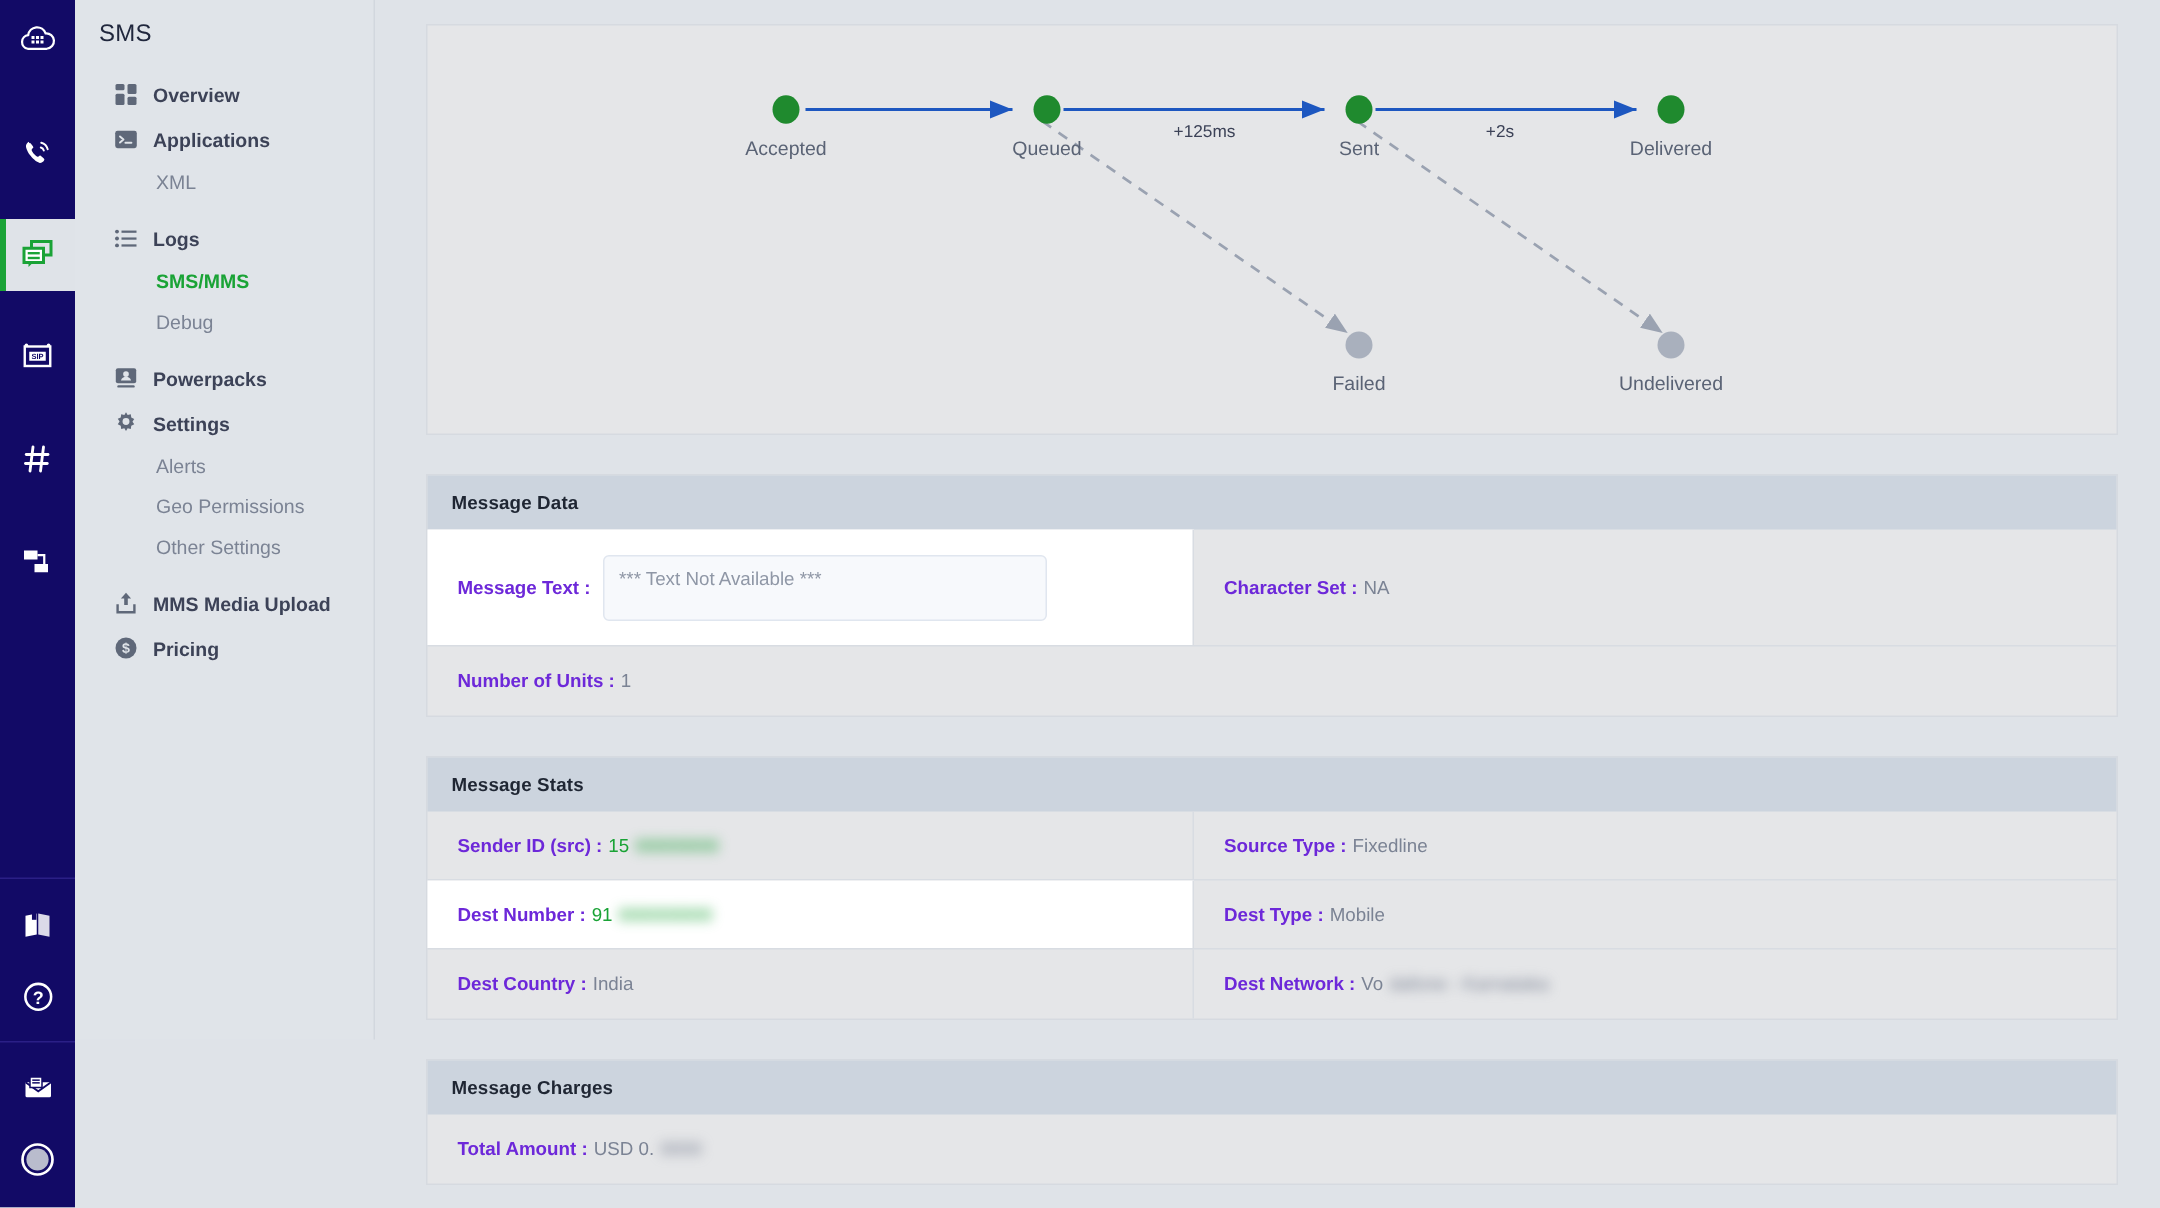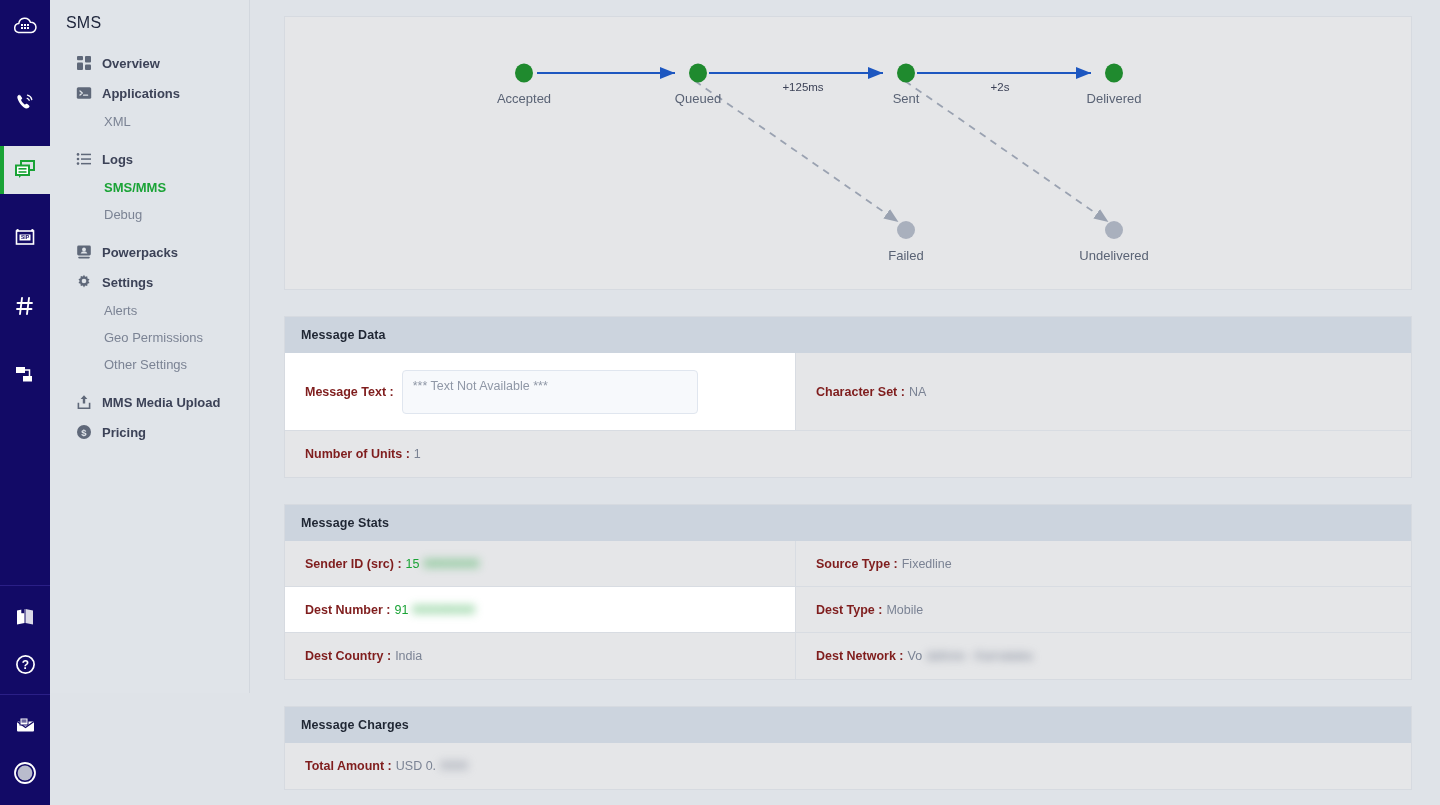--- a/index.html
+++ b/index.html
@@ -89,21 +89,21 @@
   .row:last-child { border-bottom: none; }
   .cell {
     display: flex; align-items: center;
     padding: 12px 20px;
     font-size: 12.5px; color: #1f2633;
   }
   .cell.left { width: 511px; min-width: 511px; border-right: 1px solid #d8dce2; }
   .cell.right { flex: 1; }
   .cell.full { flex: 1; border-right: none; }
   .cell.white { background: #ffffff; }
-  .k { font-weight: 700; color: #7f1d1d; white-space: nowrap; }
+  .k { font-weight: 700; color: #6d28d9; white-space: nowrap; }
   .v { color: #7b8394; font-weight: 400; margin-left: 4px; }
   .v-green { color: #1aa336; font-weight: 400; margin-left: 4px; }
   .blur { filter: blur(4px); }
   .msg-row { min-height: 78px; }
   .msg-left { align-items: center; }
   .ta {
     width: 296px; height: 44px;
     background: #f7f9fc;
     border: 1px solid #e0e6ef;
     border-radius: 4px;

